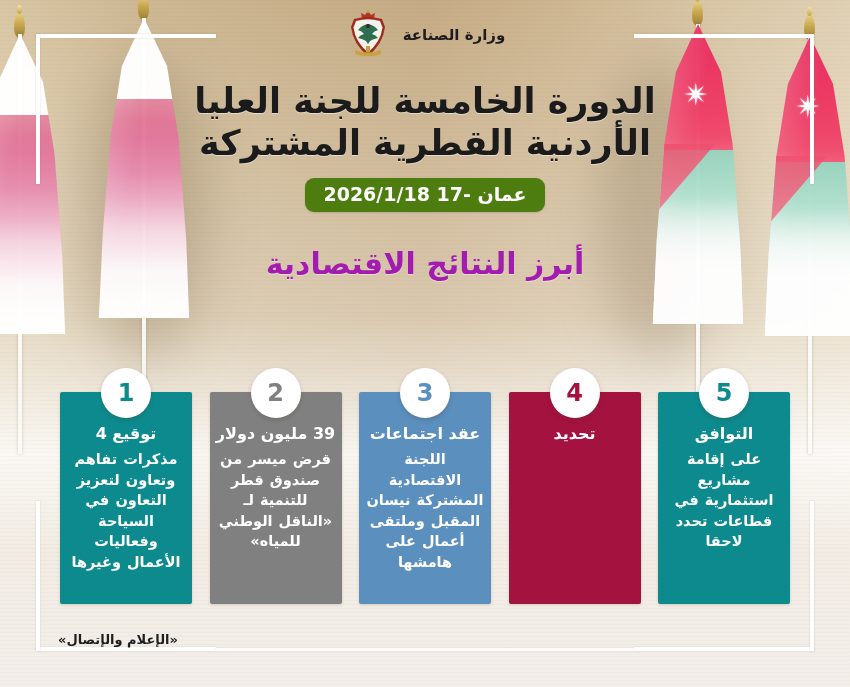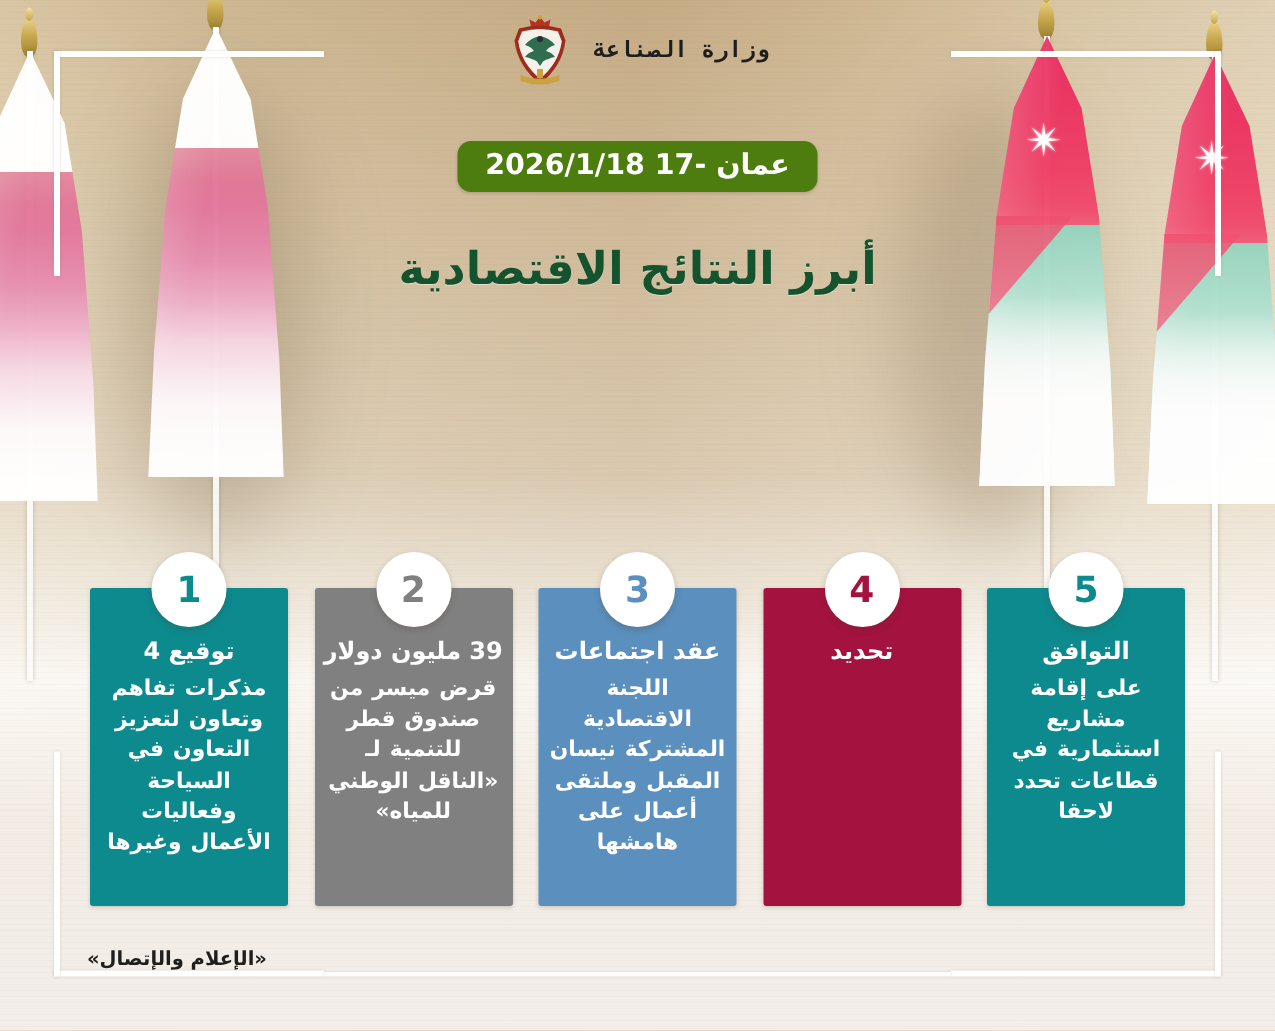--- a/index.html
+++ b/index.html
@@ -72,40 +72,40 @@
   #frame .tl-v{left:0;top:0;width:4px;height:150px;}
   #frame .tr-h{right:0;top:0;width:180px;height:4px;}
   #frame .tr-v{right:0;top:0;width:4px;height:150px;}
   #frame .bl-h{left:0;bottom:0;width:180px;height:4px;}
   #frame .bl-v{left:0;bottom:0;width:4px;height:150px;}
   #frame .br-h{right:0;bottom:0;width:180px;height:4px;}
   #frame .br-v{right:0;bottom:0;width:4px;height:150px;}
   #frame .bot-mid{left:180px;bottom:0;right:180px;height:3px;opacity:.85;}
 
   
-  #header{position:absolute;top:10px;left:0;right:0;display:flex;justify-content:center;align-items:center;gap:12px;font-family:Liberation Mono, monospace;}
+  #header{position:absolute;top:10px;left:0;right:0;display:flex;justify-content:center;align-items:center;gap:12px;}
   .crest{width:46px;height:50px;position:relative;}
   .ministry-name{
     color:#1d1d1d;font-size:15px;font-weight:bold;line-height:1.35;text-align:right;
     letter-spacing:.2px;
   }
 
   
   #title-block{position:absolute;top:80px;left:0;right:0;text-align:center;}
   .main-title{
     color:#1b1b1b;font-size:35px;font-weight:bold;line-height:1.2;letter-spacing:-.3px;
     text-shadow:0 1px 0 rgba(255,255,255,.45);
   }
   .date-badge{
     display:inline-block;margin-top:14px;background:#4d7c0f;color:#ffffff;
     padding:5px 18px 7px;border-radius:9px;font-size:19px;font-weight:bold;
     direction:rtl;box-shadow:0 1px 2px rgba(0,0,0,.12);
   }
   .section-title{
-    margin-top:34px;color:#14532d;font-size:30px;font-weight:bold;
+    margin-top:34px;color:#a21caf;font-size:30px;font-weight:bold;
     text-shadow:0 1px 0 rgba(255,255,255,.4);
   }
 
   
   #columns{
     position:absolute;top:392px;left:60px;right:60px;height:212px;
     display:flex;flex-direction:row;justify-content:space-between;gap:10px;
   }
   .col{
     position:relative;width:132px;border-radius:2px;
@@ -208,20 +208,24 @@
       <path d="M23 14 Q17 15 13 20 Q17 21 19 24 Q15 25 13 28 Q18 29 21 31 L23 34 L25 31 Q28 29 33 28 Q31 25 27 24 Q29 21 33 20 Q29 15 23 14 Z" fill="#2f6d4f"></path>
       <circle cx="23" cy="16" r="2" fill="#2b2b2b"></circle>
 
       <path d="M10 40 Q23 45 36 40 L36 44 Q23 48.5 10 44 Z" fill="#caa23f"></path>
       <rect x="21" y="36" width="4" height="6" fill="#caa23f"></rect>
     </svg>
   </div>
 </div>
 
 <div id="title-block">
+  <div class="main-title">
+    <div>الدورة الخامسة للجنة العليا</div>
+    <div>الأردنية القطرية المشتركة</div>
+  </div>
   <div class="date-badge">عمان  -17  2026/1/18</div>
   <div class="section-title">أبرز النتائج الاقتصادية</div>
 </div>
 
 <div id="columns">
 
   <div class="col" style="background:#0D8A8E;">
     <div class="badge">
       <div class="badge-inner" style="background:#ffffff;color:#0D8A8E;">5</div>
     </div>

